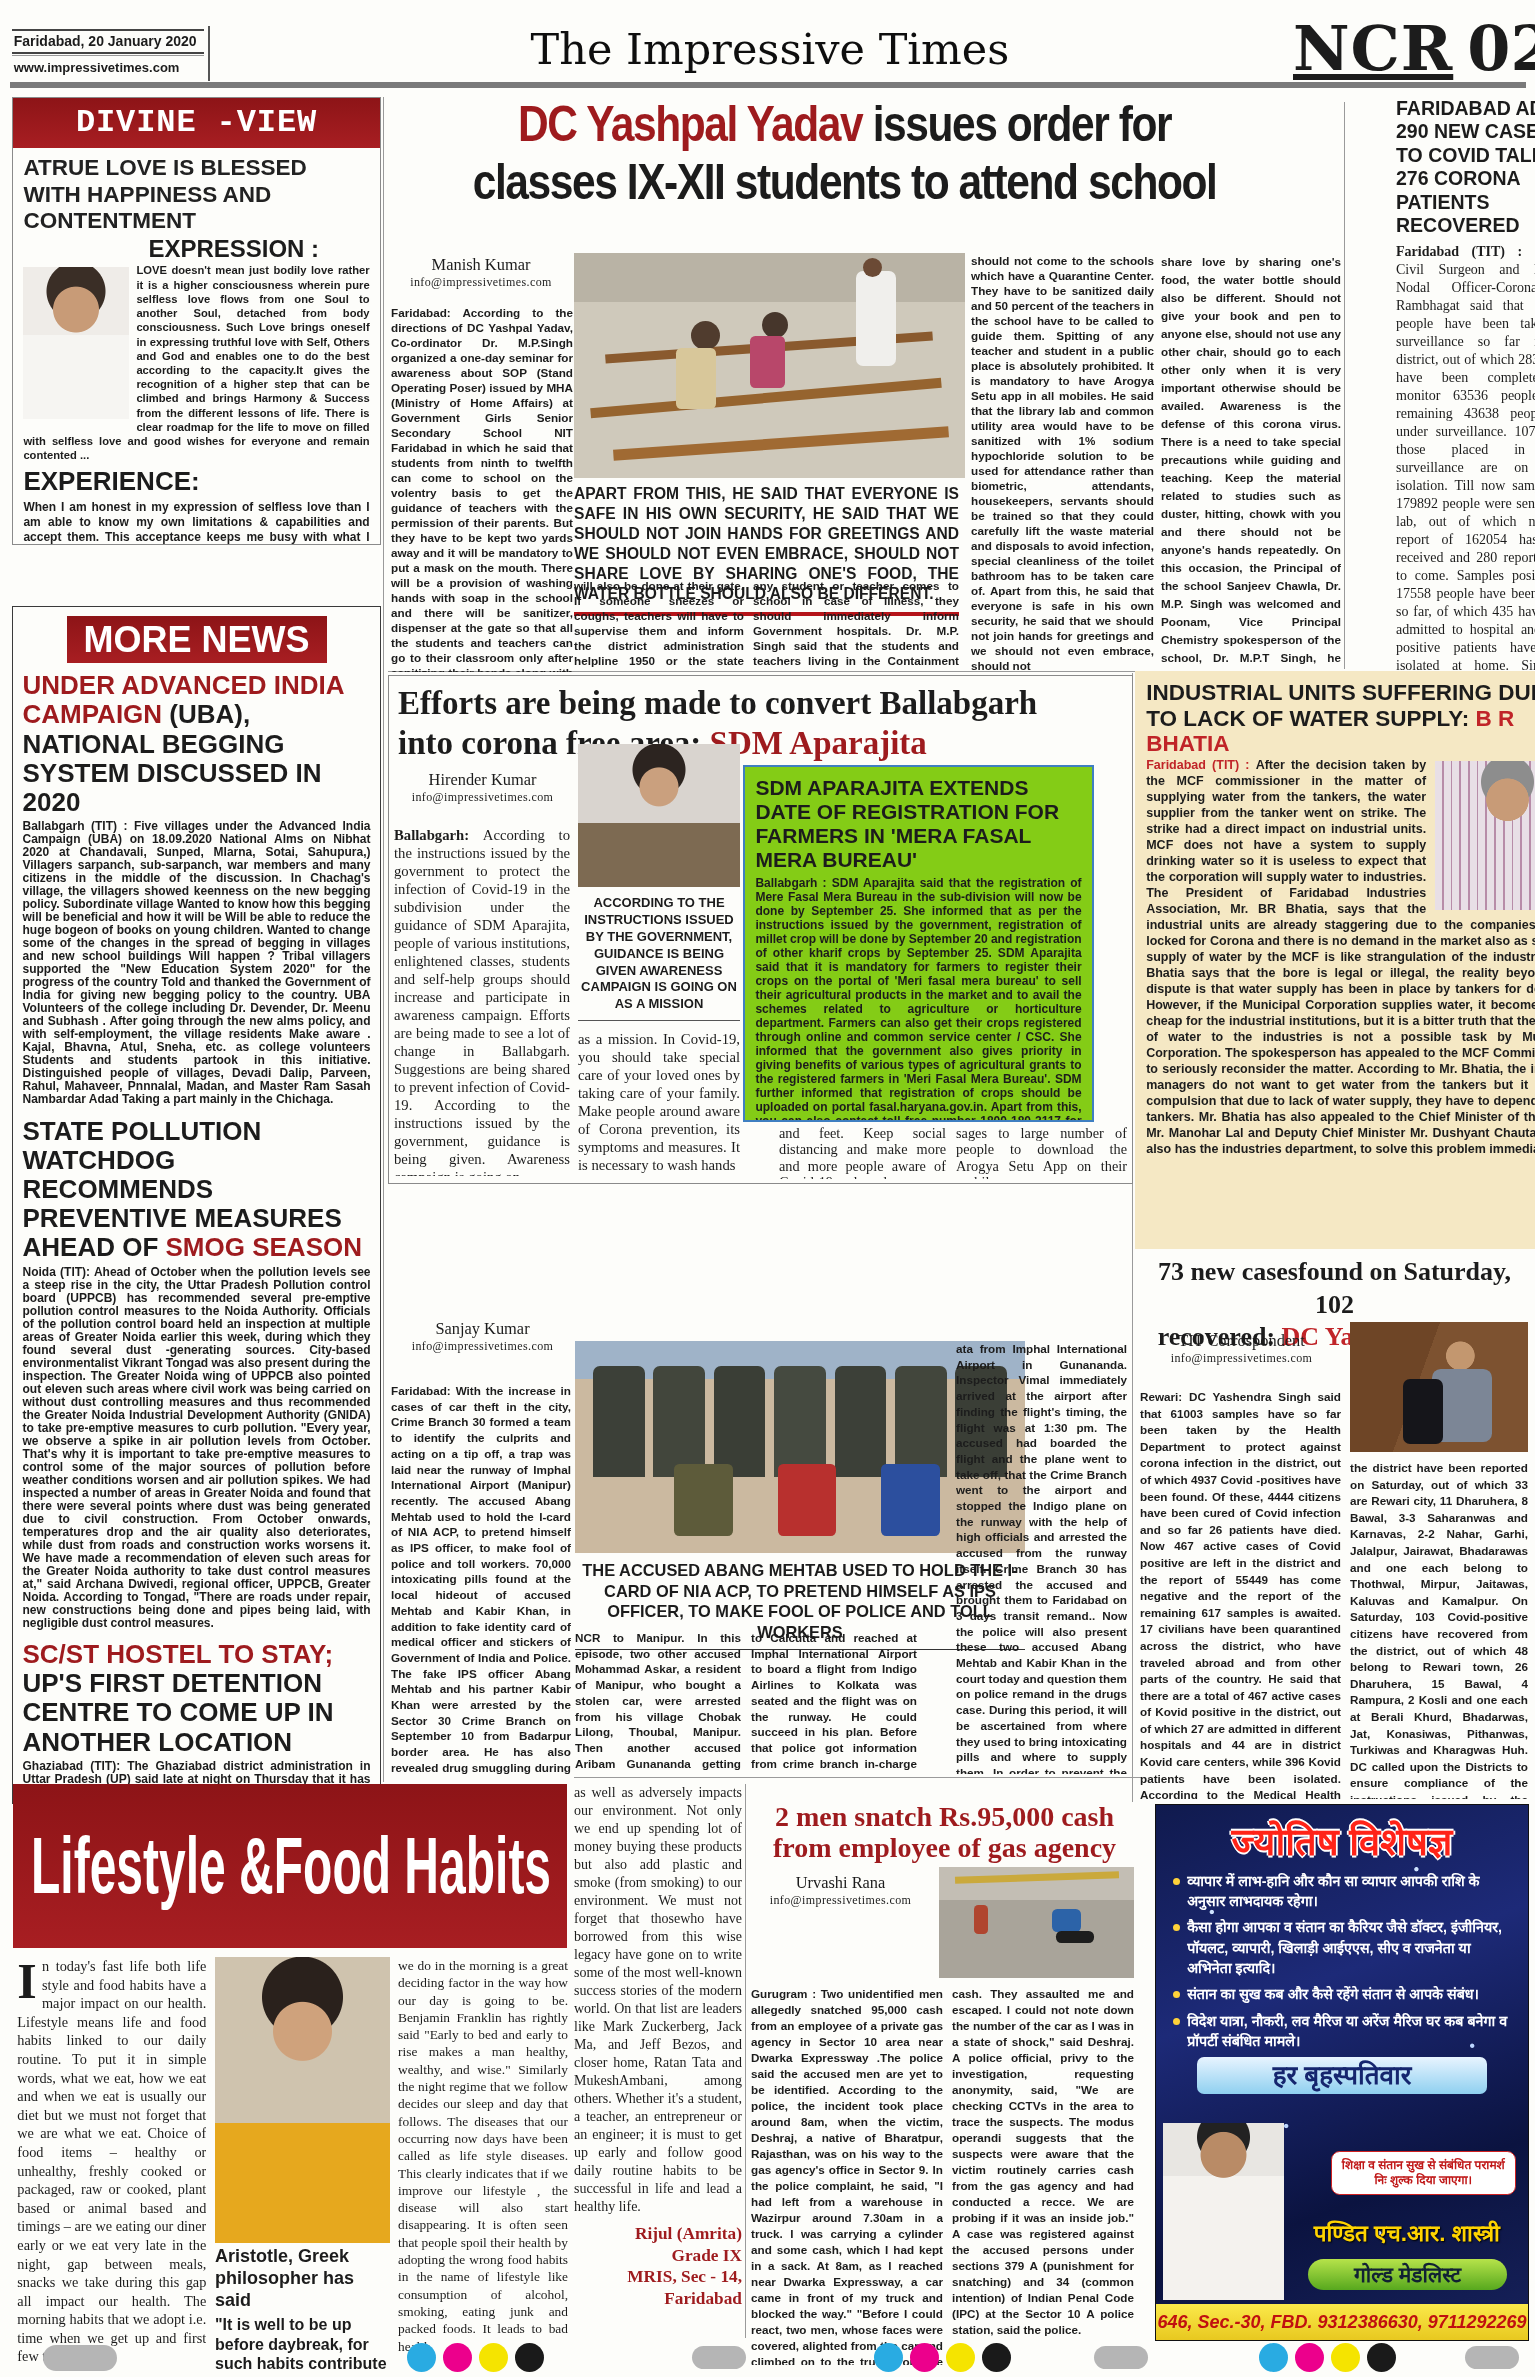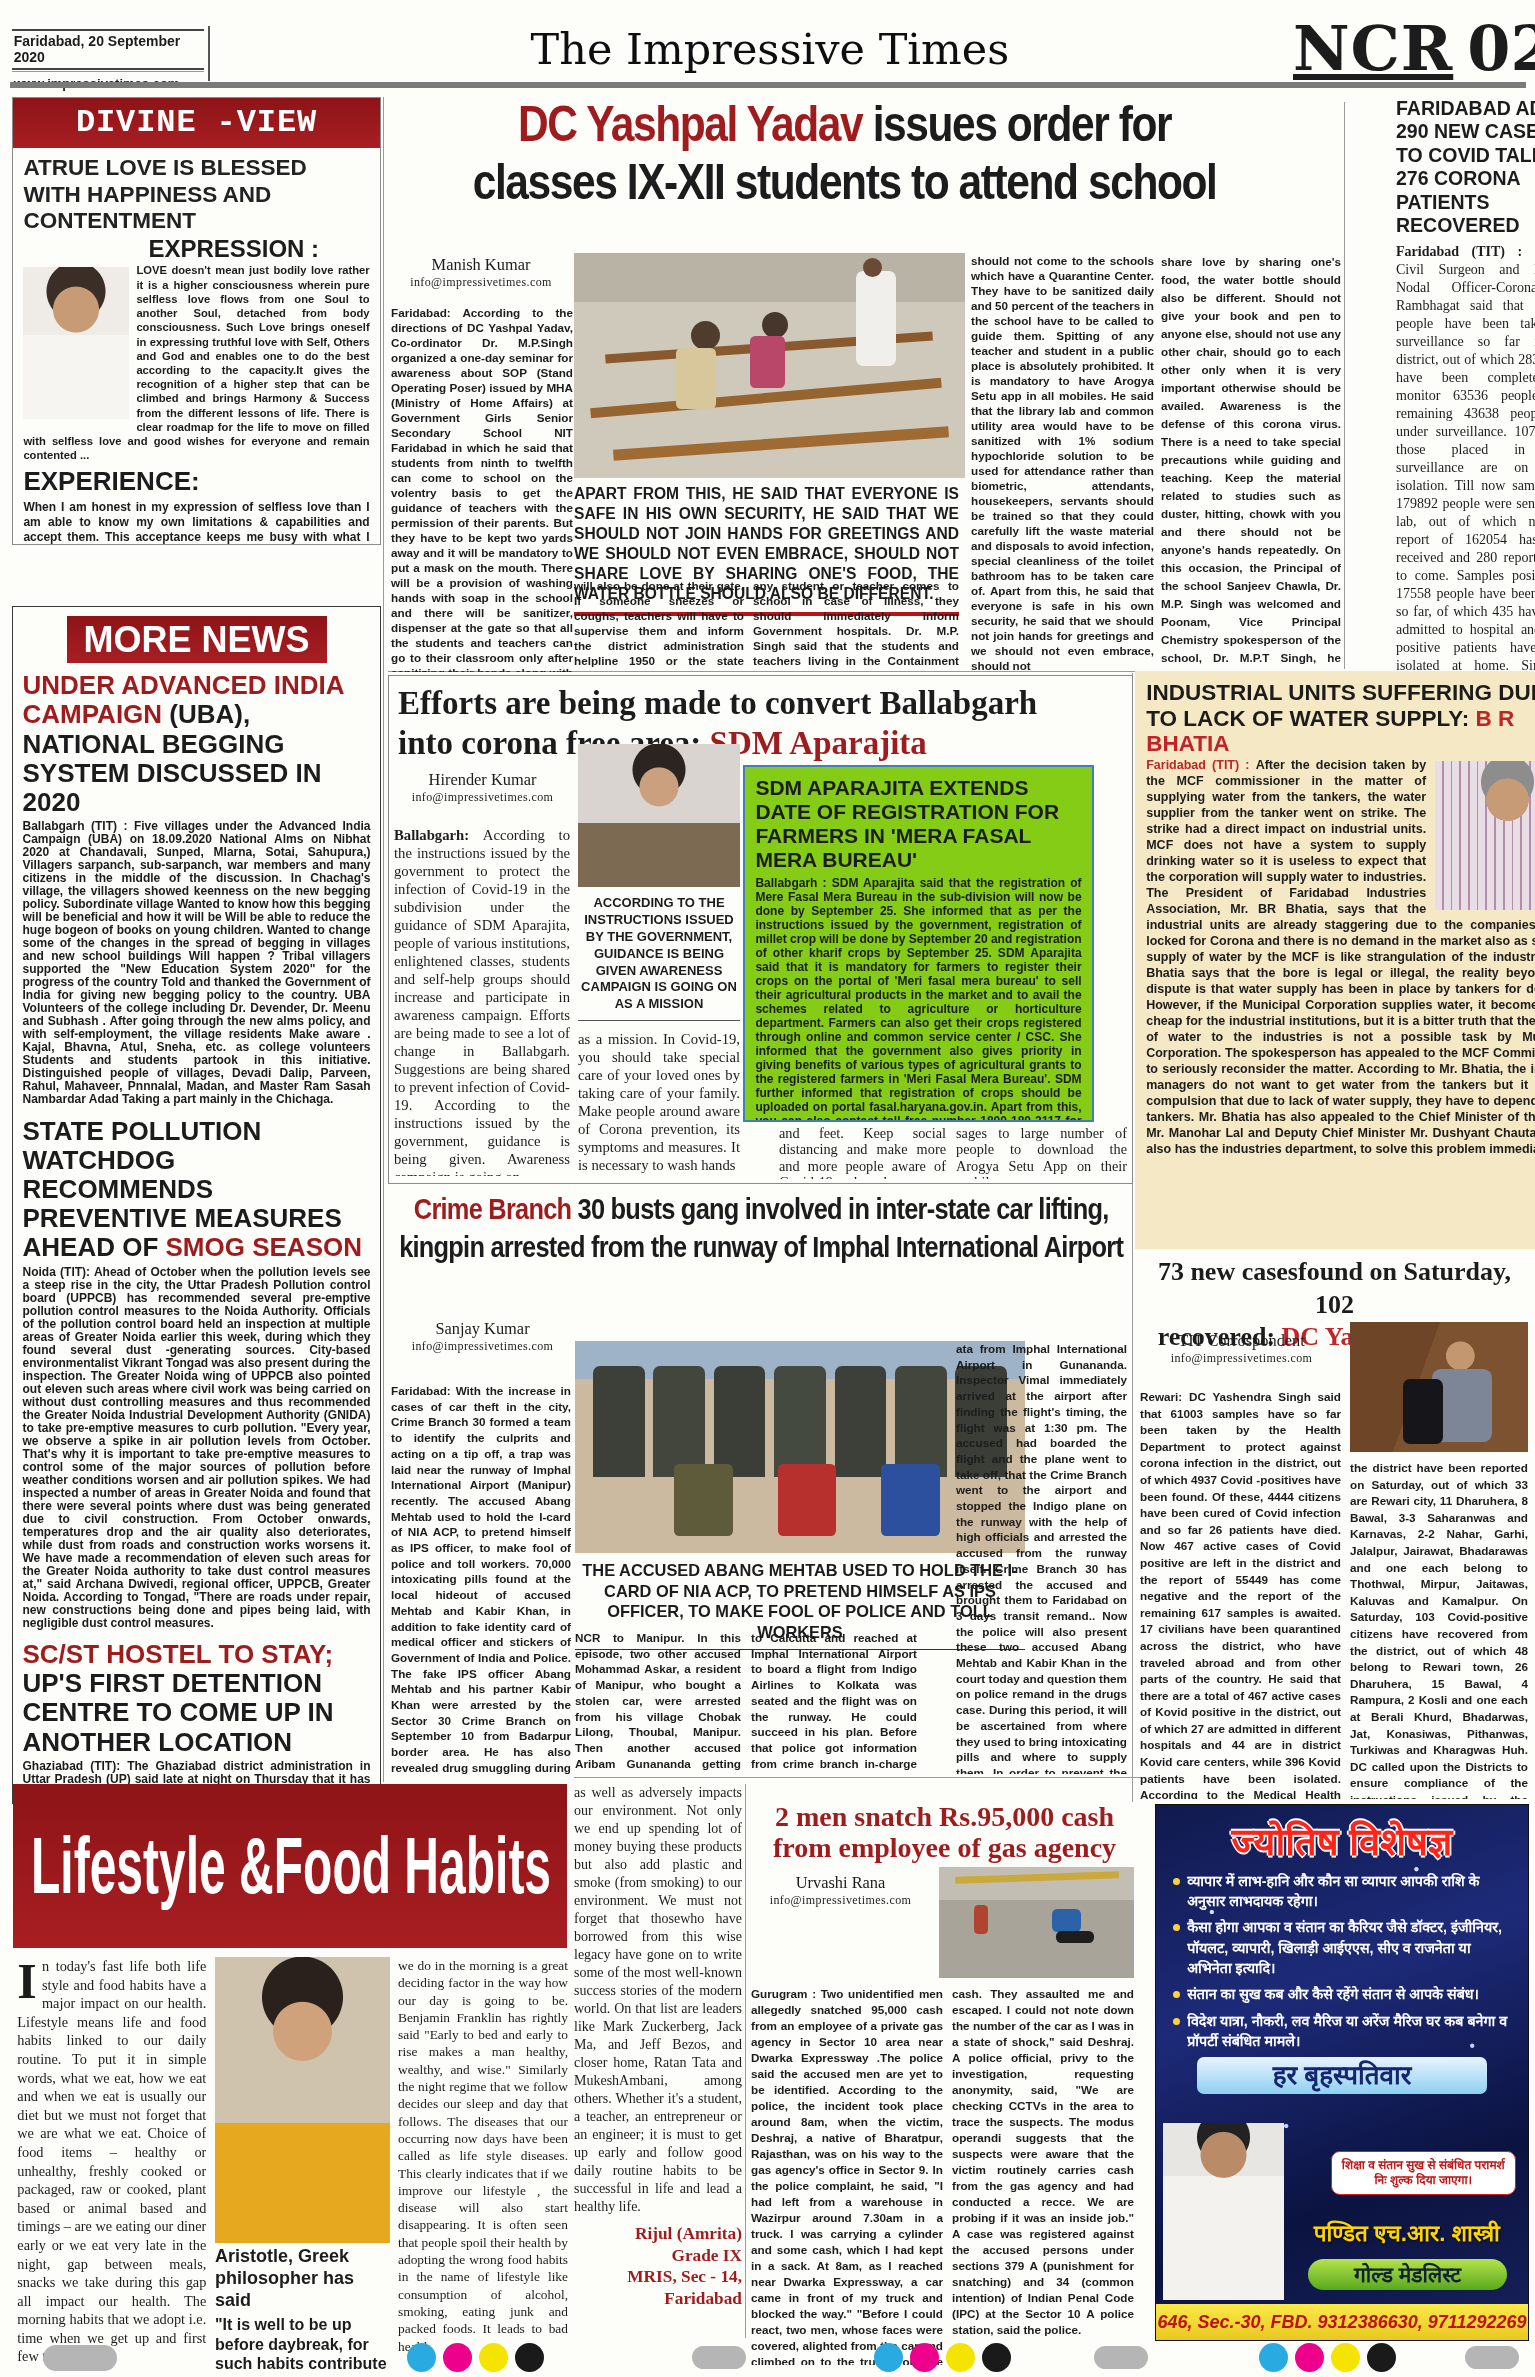--- a/index.html
+++ b/index.html
@@ -29,21 +29,21 @@
   .dot{width:29px;height:29px;border-radius:50%;display:inline-block;margin-right:7px;}
   .greyblob{background:#b5b5b5;border-radius:14px;}
 </style>
 </head>
 <body>
 
 <div id="page">
 
   <div class="abs" style="left:12px;top:29px;width:192px;">
     <div style="height:1.7px;background:#444;"></div>
-    <div class="b" style="font-size:14px;padding:2.6px 1.7px;">Faridabad, 20 September 2020</div>
+    <div class="b" style="font-size:14px;padding:2.6px 1.7px;">Faridabad, 20 January 2020</div>
     <div style="height:1.7px;background:#444;"></div>
     <div style="height:0.9px;background:#999;margin-top:1.7px;"></div>
     <div class="b" style="font-size:13px;padding:3.5px 1.7px;">www.impressivetimes.com</div>
   </div>
   <div class="abs" style="left:208px;top:26px;width:1.7px;height:55px;background:#555;"></div>
   <div class="abs dser c" style="left:467px;top:24px;width:606px;font-size:43px;color:#0e0e0e;">The Impressive Times</div>
   <div class="abs" style="left:1293px;top:12px;width:234px;display:flex;align-items:center;">
     <span class="dser b" style="font-size:62px;letter-spacing:0.9px;text-decoration:underline;">NCR</span>
     <span style="display:inline-block;width:1.7px;height:67px;background:#111;margin:0 7px;"></span>
     <span class="dser b" style="font-size:62px;">02</span>
@@ -195,28 +195,20 @@
           radial-gradient(circle 21px at 50% 26%, #c89b77 0 21px, transparent 21.6px),
           radial-gradient(circle 26px at 50% 14%, #8d8d8d 0 26px, transparent 27px),
           repeating-linear-gradient(90deg,#e8dfe6 0 7px,#b78ca8 7px 8.7px),
           linear-gradient(#cfc4b8 0 48%, #b78ca8 48% 100%);"></div>
       <div class="j" style="font-size:12.5px;line-height:16px;font-weight:600;">
         <span class="b brightred">Faridabad (TIT) : </span><span>After the decision taken by the MCF commissioner in the matter of supplying water from the tankers, the water supplier from the tanker went on strike. The strike had a direct impact on industrial units. MCF does not have a system to supply drinking water so it is useless to expect that the corporation will supply water to industries. The President of Faridabad Industries Association, Mr. BR Bhatia, says that the industrial units are already staggering due to the companies totally locked  for Corona and there is no demand in the market also as such no supply of water by the MCF is like strangulation of the industries. Mr. Bhatia says that the bore is legal or illegal, the reality beyond this dispute is that water supply has been in place by tankers for decades. However, if the Municipal Corporation supplies water, it becomes quite cheap for the industrial institutions, but it is a bitter truth that the supply of water to the industries is not a possible task by Municipal Corporation. The spokesperson has appealed to the MCF Commissioner to seriously reconsider the matter. According to Mr. Bhatia, the industry managers do not want to get water from the tankers but it is their compulsion that due to lack of water supply, they have to depend on the tankers. Mr. Bhatia has also appealed to the Chief Minister of the state, Mr. Manohar Lal and Deputy Chief Minister Mr. Dushyant Chautala, who also has the industries department, to solve this problem immediately.</span>
       </div>
     </div>
   </div>
 
-  <div class="abs" style="left:391px;top:1190px;width:740px;">
-    <div class="sq b" style="width:874px;transform:scaleX(0.847);font-size:30px;letter-spacing:-0.9px;line-height:1.25;">
-      <span class="red">Crime Branch</span><span> 30 busts gang involved in inter-state car lifting,</span>
-    </div>
-    <div class="sq b" style="width:874px;transform:scaleX(0.847);font-size:30px;letter-spacing:-0.9px;line-height:1.25;">
-      <span>kingpin arrested from the runway of Imphal International Airport</span>
-    </div>
-  </div>
   <div class="abs c" style="left:394px;top:1319px;width:177px;">
     <div class="byline-name">Sanjay Kumar</div>
     <div class="byline-mail">info@impressivetimes.com</div>
   </div>
   <div class="abs bodysans" style="left:391px;top:1383px;width:180px;height:391px;overflow:hidden;line-height:15.7px;">
     <span>Faridabad:  </span><span>With the increase in cases of car theft in the city, Crime Branch 30 formed a team to identify the culprits and acting on a tip off, a trap was laid near the runway of Imphal International Airport (Manipur) recently. The accused Abang Mehtab used to hold the I-card of NIA ACP, to pretend himself as IPS officer, to make fool of police and toll workers. 70,000 intoxicating pills found at the local hideout of accused Mehtab and Kabir Khan, in addition to fake identity card of medical officer and stickers of Government of India and Police. The fake IPS officer Abang Mehtab and his partner Kabir Khan were arrested by the Sector 30 Crime Branch on September 10 from Badarpur border area. He has also revealed drug smuggling during interrogations in police remand. Both of them were arrested on charges of transporting stolen luxury cars from Delhi</span>
   </div>
   <div class="abs photo" style="left:575px;top:1341px;width:450px;height:212px;background:linear-gradient(#9fb3c8 0 18%,#cbb9a0 18% 100%);">
     <div style="position:absolute;left:4%;top:12%;width:92%;height:52%;display:flex;gap:8.7px;">
       <div style="flex:1;background:#3c4038;border-radius:7px 7px 0 0;"></div>

